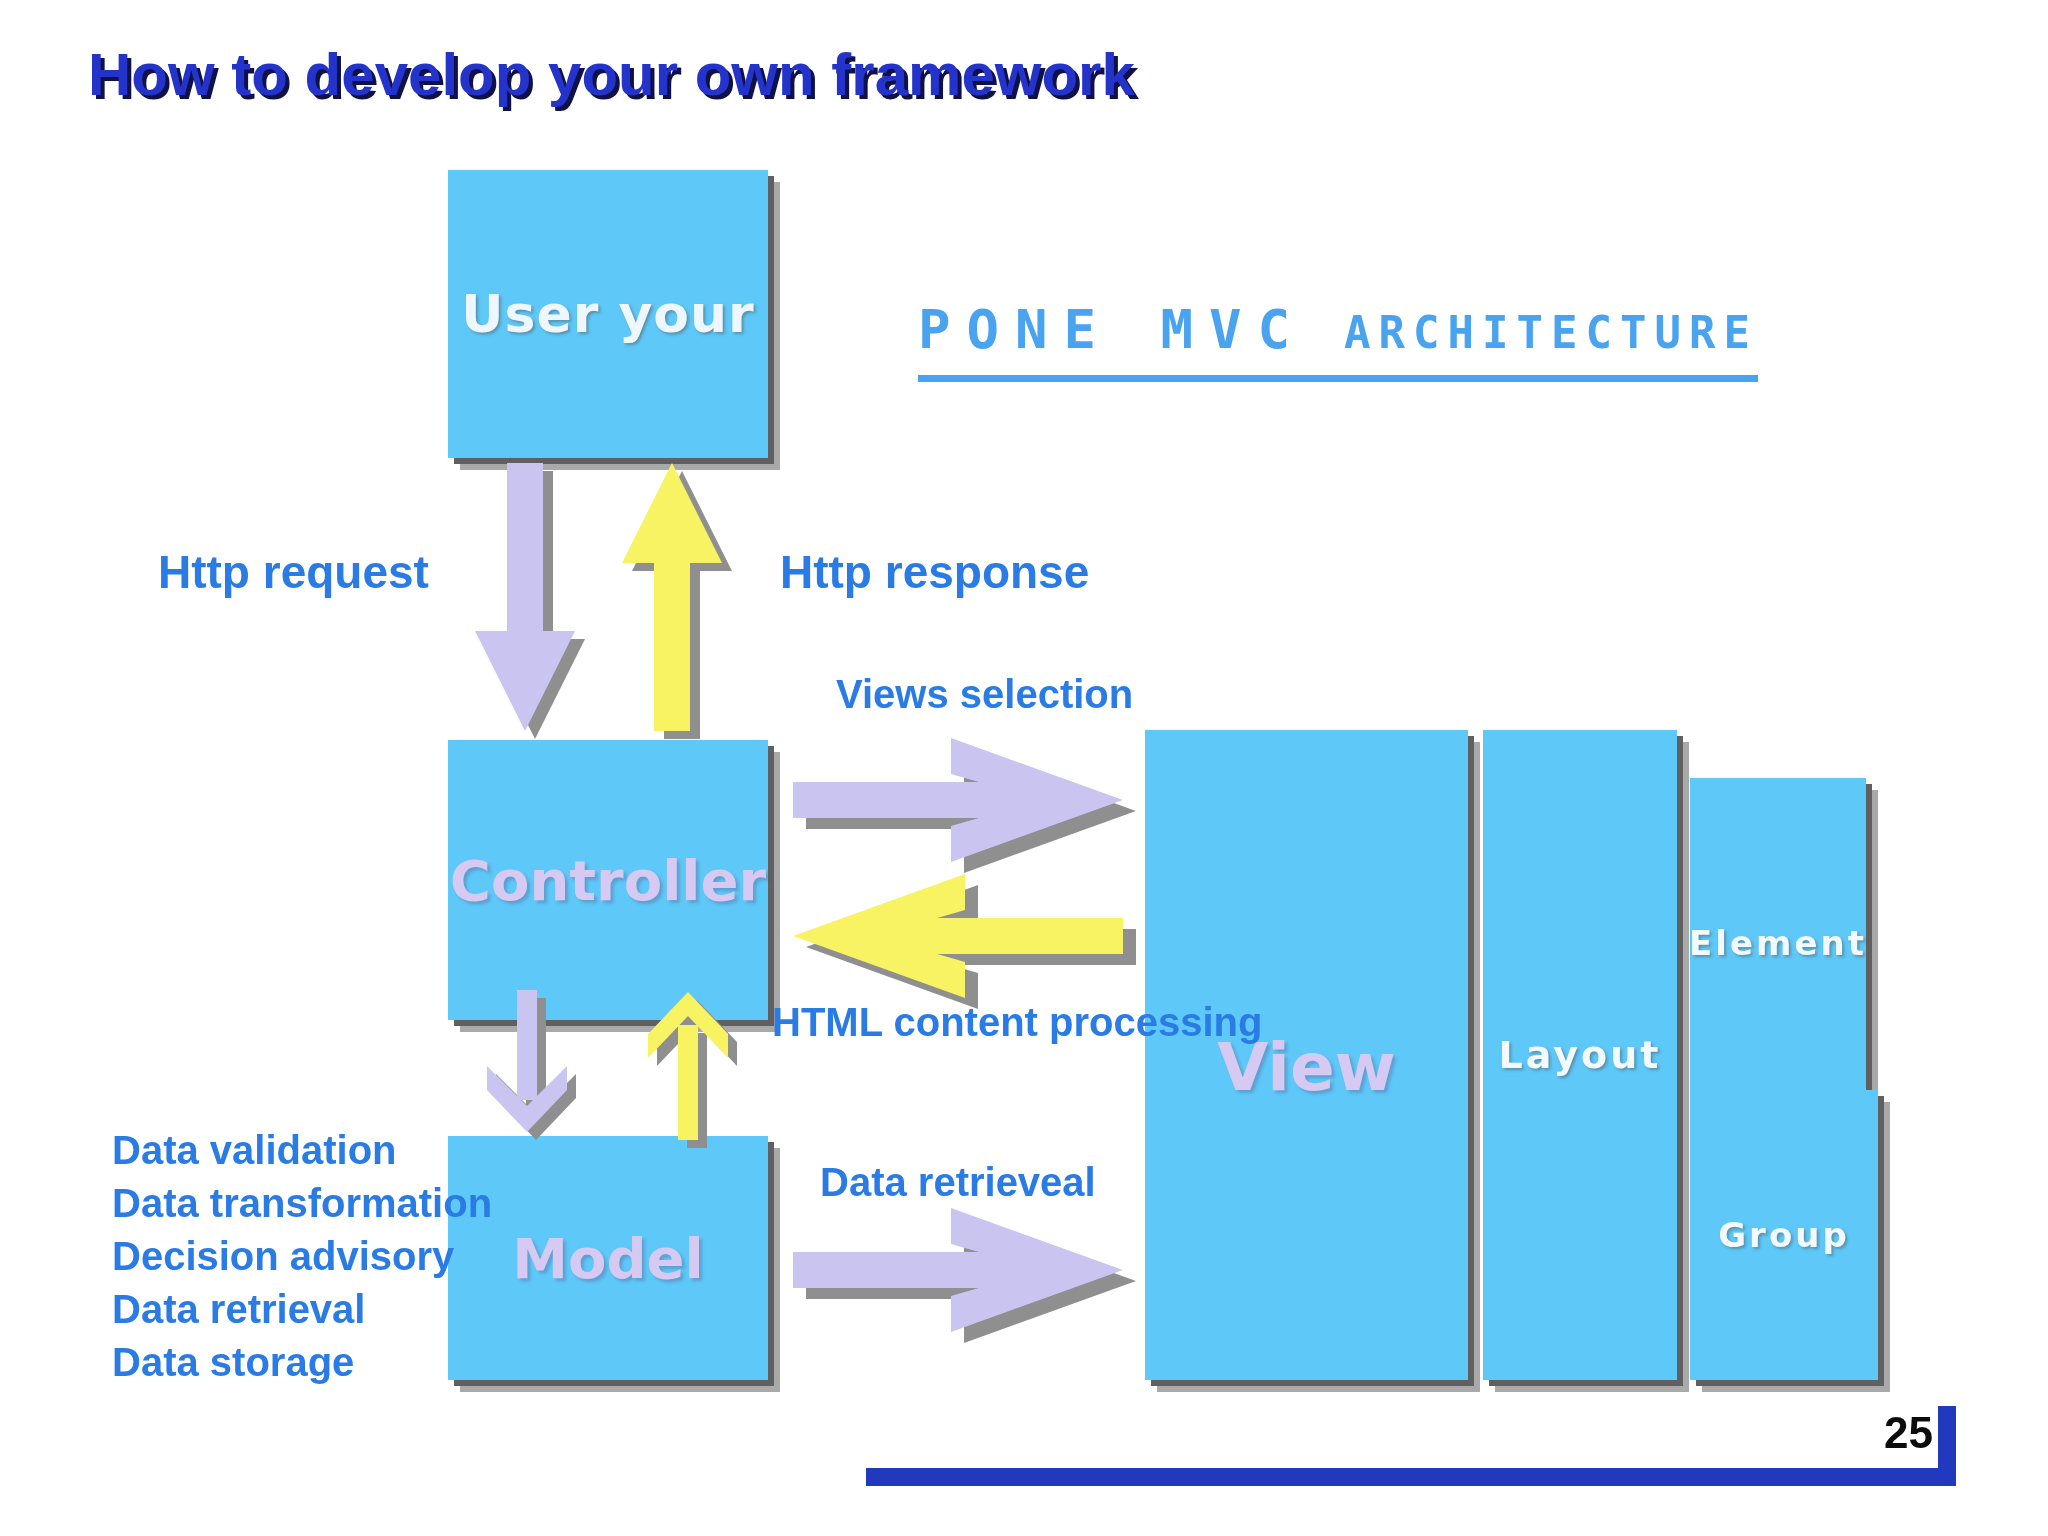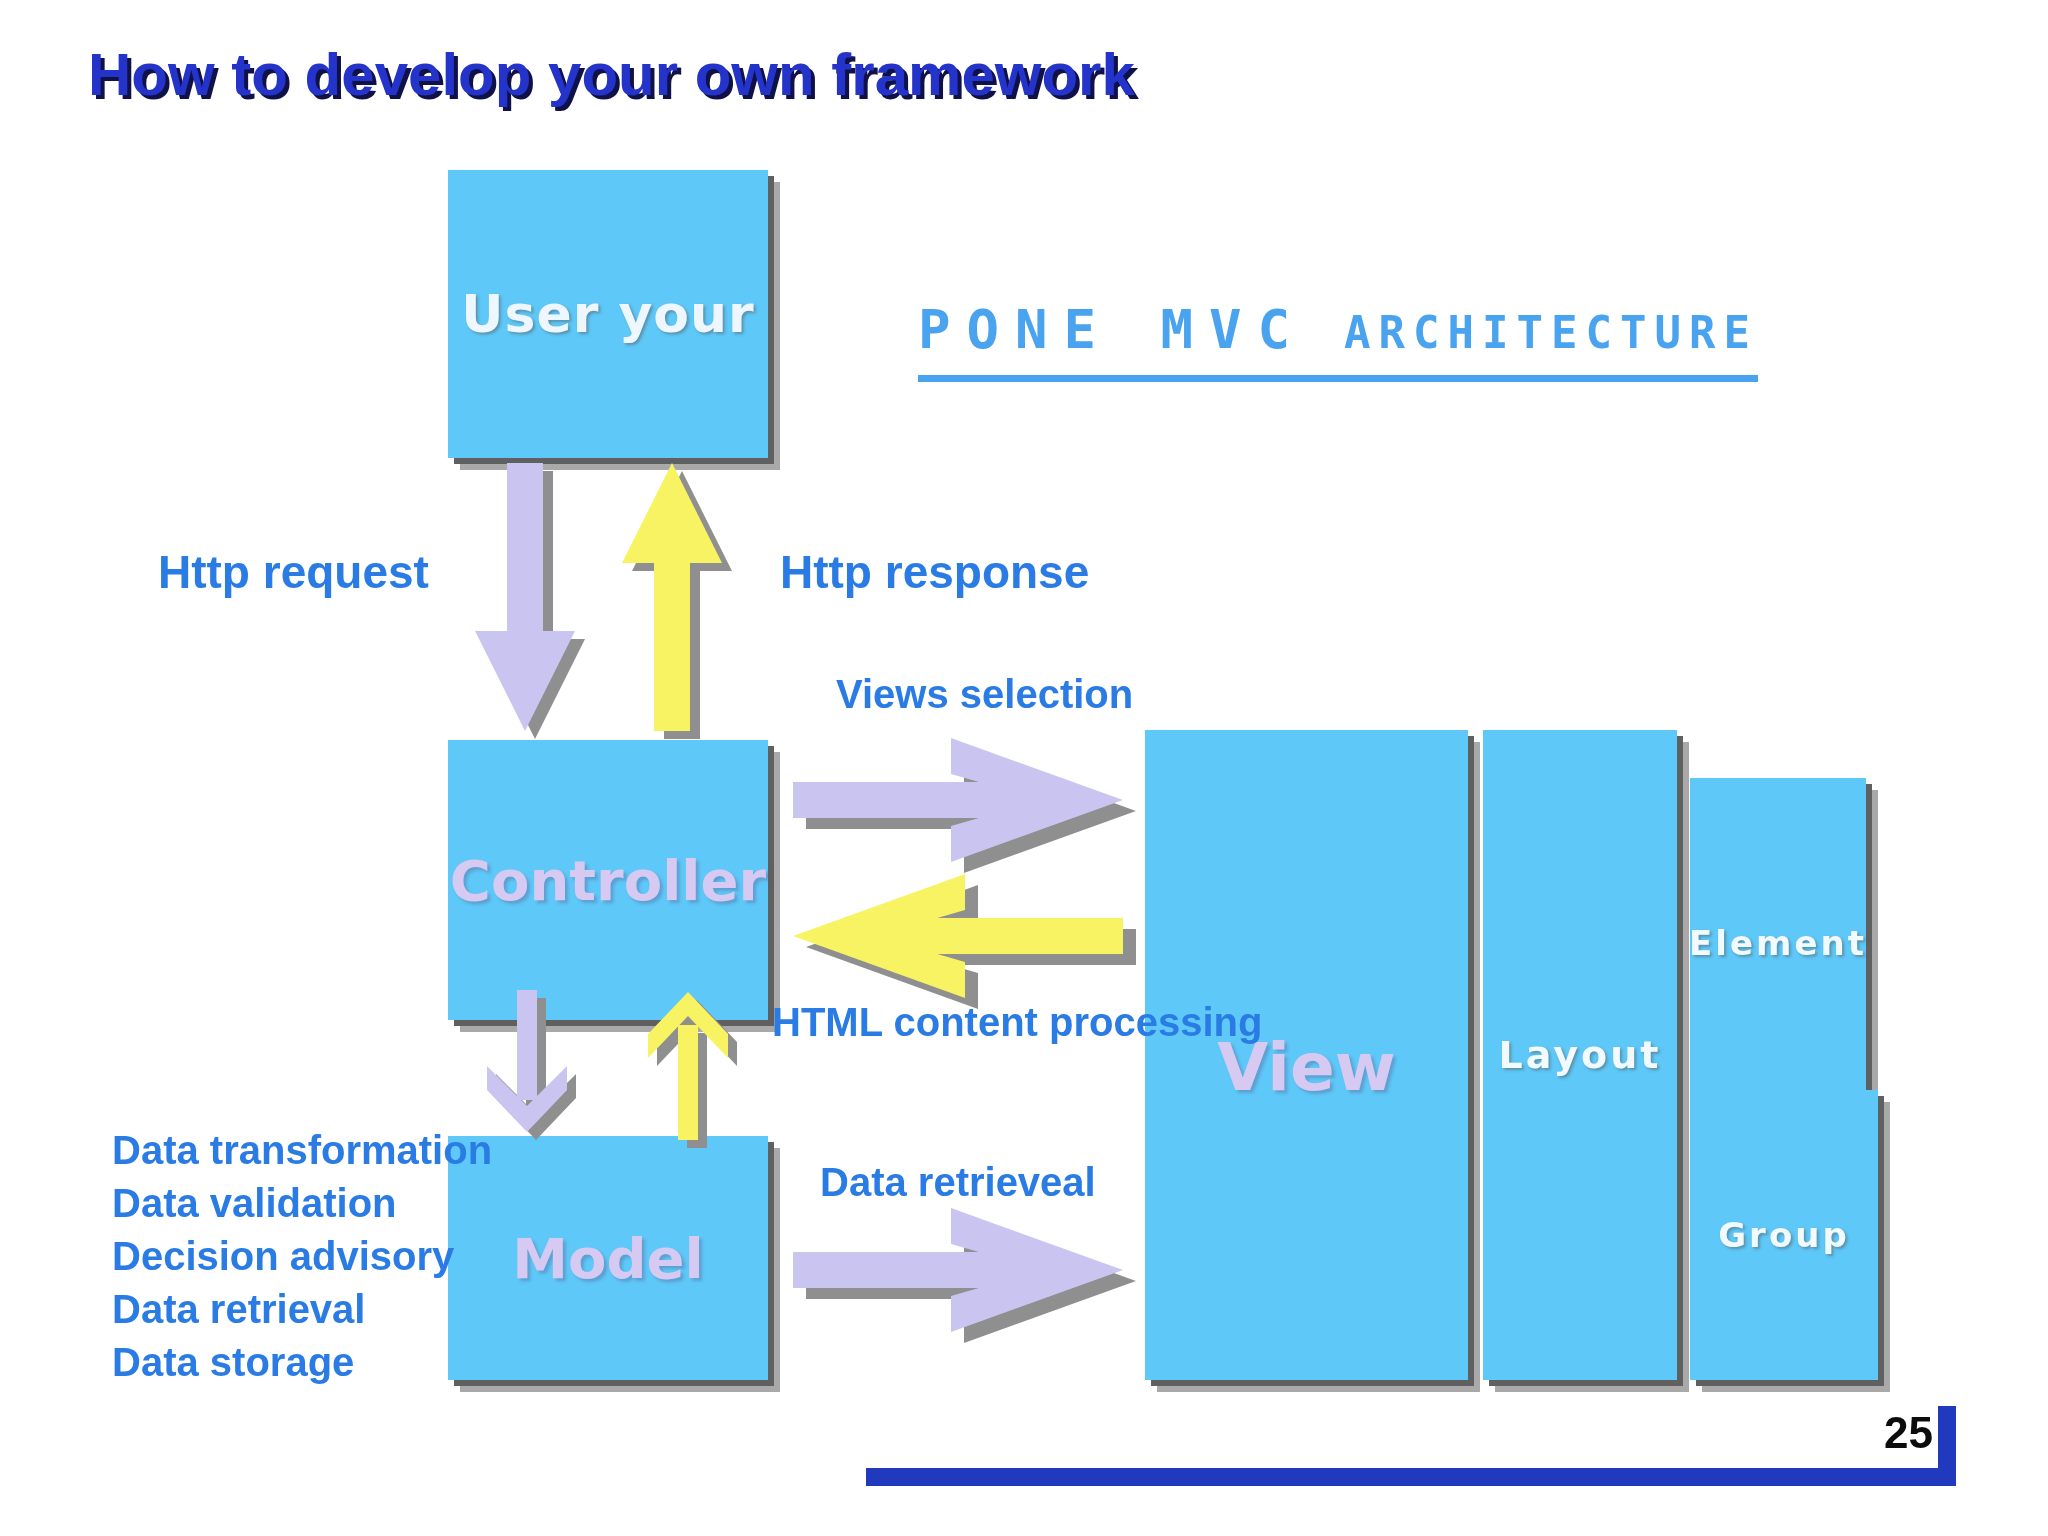--- a/index.html
+++ b/index.html
@@ -135,22 +135,22 @@
   <span class="white-label" style="font-size:34px;">Group</span>
 </div>
 
 <div class="blue-label" style="left:158px;top:545px;font-size:46px;">Http request</div>
 <div class="blue-label" style="left:780px;top:545px;font-size:46px;">Http response</div>
 <div class="blue-label" style="left:836px;top:672px;font-size:40px;">Views selection</div>
 <div class="blue-label" style="left:772px;top:1000px;font-size:40px;">HTML content processing</div>
 <div class="blue-label" style="left:820px;top:1160px;font-size:40px;">Data retrieveal</div>
 
 <div class="abs fn-list">
+  <div>Data validation</div>
   <div>Data transformation</div>
-  <div>Data validation</div>
   <div>Decision advisory</div>
   <div>Data retrieval</div>
   <div>Data storage</div>
 </div>
 
 <svg class="arrow" style="left:465px;top:463px;" width="120" height="270" viewBox="0 0 120 270">
   <polygon class="sh" points="52,8 88,8 88,176 120,176 70,276 20,176 52,176"></polygon>
   <polygon class="lav" points="42,0 78,0 78,168 110,168 60,268 10,168 42,168"></polygon>
 </svg>
 

